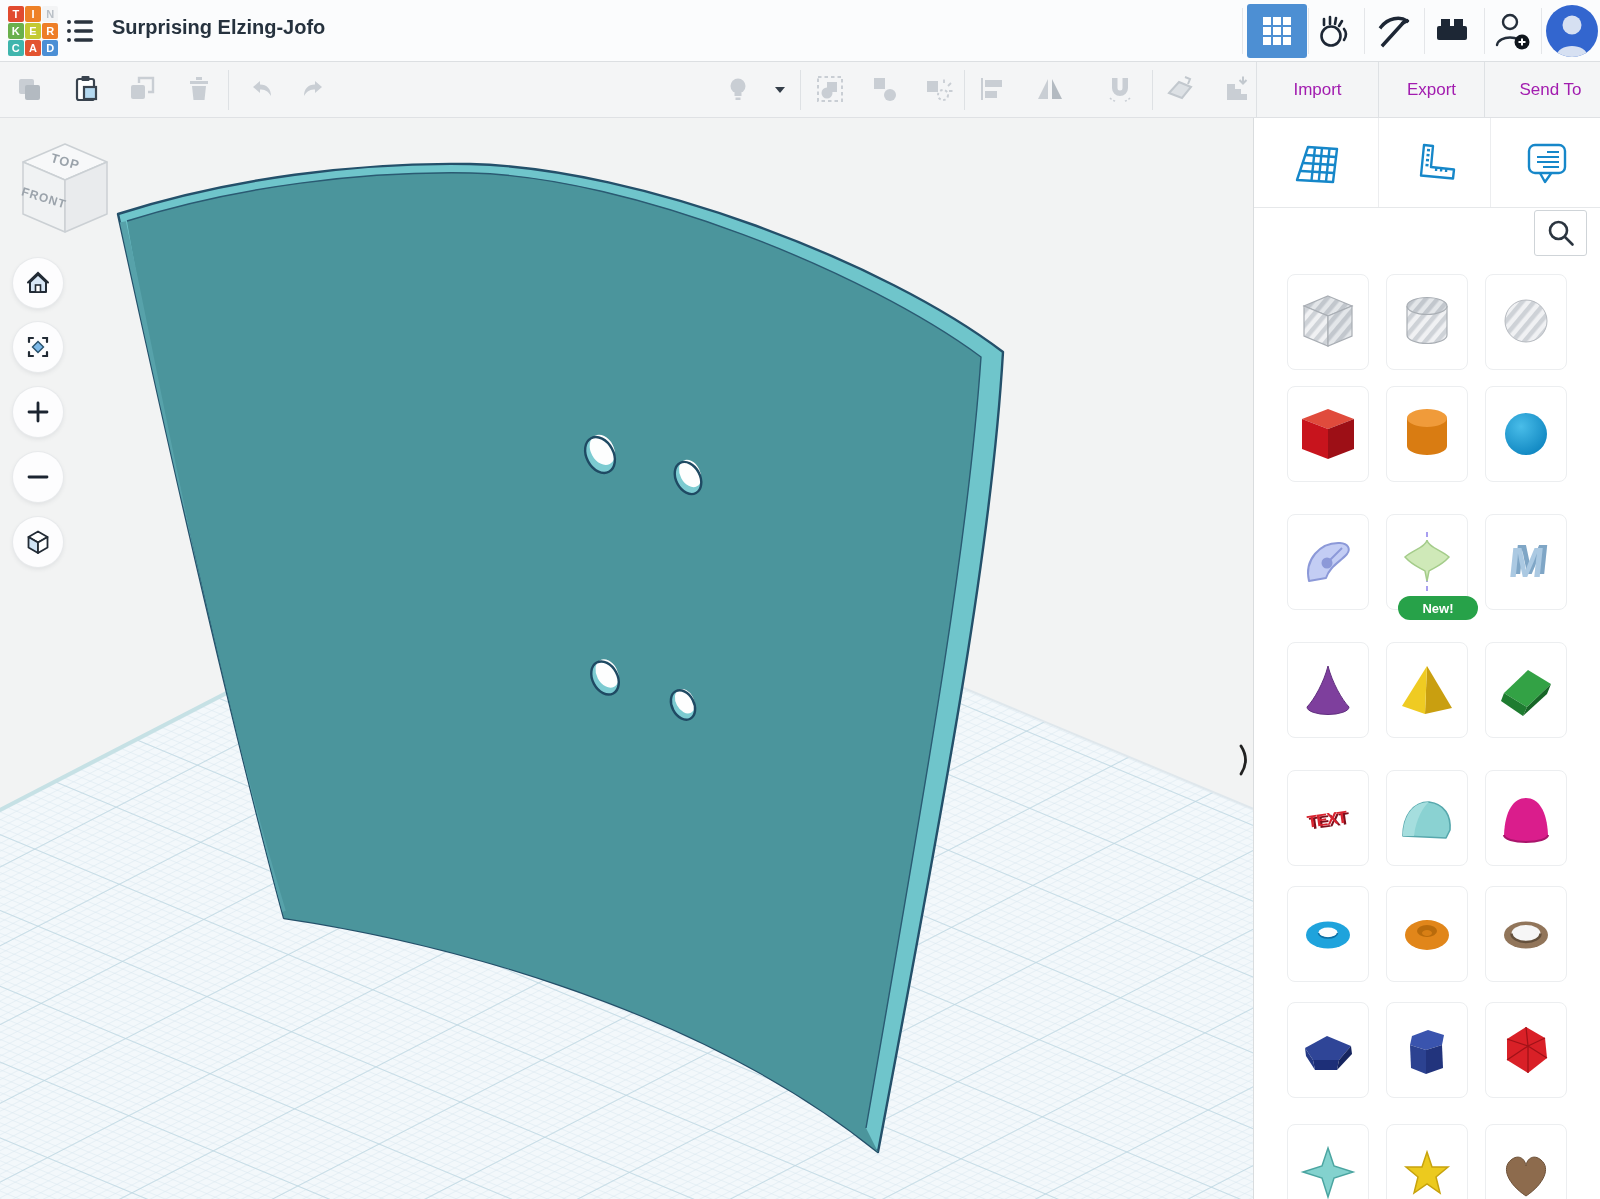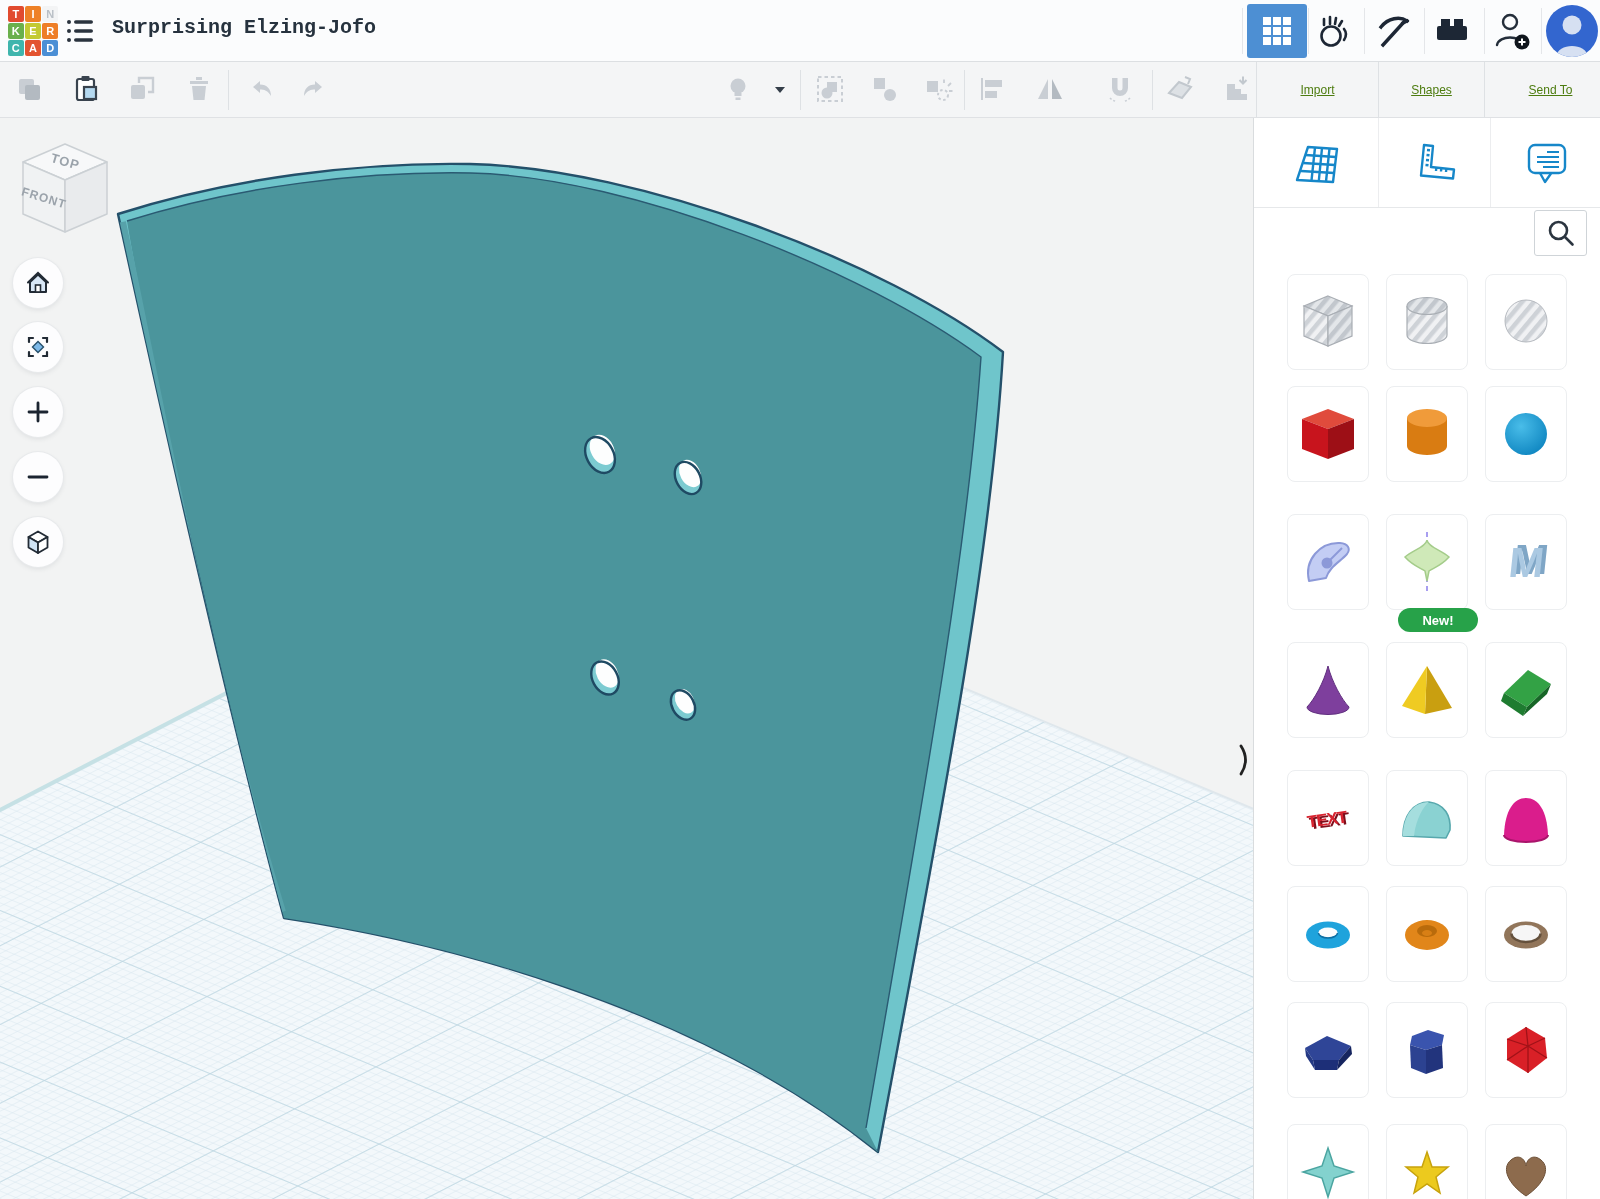--- a/index.html
+++ b/index.html
@@ -3,45 +3,45 @@
 <meta charset="utf-8">
 <style>
   html,body{margin:0;padding:0;background:#e9eaeb;}
   *{box-sizing:border-box;font-family:"Liberation Sans",sans-serif;}
   .app{position:relative;width:1600px;height:1199px;background:#f2f3f3;overflow:hidden;}
   
   .topbar{position:absolute;left:0;top:0;width:1600px;height:62px;background:#fbfcfd;border-bottom:1px solid #dcdfe2;z-index:40;}
   .logo{position:absolute;left:8px;top:6px;width:50px;height:50px;display:grid;grid-template-columns:repeat(3,1fr);grid-template-rows:repeat(3,1fr);gap:1.5px;}
   .logo span{display:flex;align-items:center;justify-content:center;font-size:11px;font-weight:bold;color:#fff;border-radius:2px;}
   .menu-btn{position:absolute;left:66px;top:17px;width:30px;height:28px;cursor:pointer;}
-  .doc-title{position:absolute;left:112px;top:0;height:55px;display:flex;align-items:center;font-size:20px;font-weight:600;color:#26323e;font-family:Liberation Mono, monospace;}
+  .doc-title{position:absolute;left:112px;top:0;height:55px;display:flex;align-items:center;font-size:20px;font-weight:600;color:#26323e;}
   .hdr-sep{position:absolute;top:8px;width:1px;height:46px;background:#e4e6e9;}
   .hdr-ic{position:absolute;top:8px;width:46px;height:46px;display:flex;align-items:center;justify-content:center;cursor:pointer;}
   .grid-btn{position:absolute;left:1247px;top:4px;width:60px;height:54px;background:#4d8fd3;border-radius:3px;display:flex;align-items:center;justify-content:center;cursor:pointer;}
   
   .toolbar{position:absolute;left:0;top:62px;width:1600px;height:56px;background:#f4f5f6;border-bottom:1px solid #dfe1e4;z-index:40;}
   .tb-btn{position:absolute;top:12px;width:30px;height:30px;cursor:pointer;}
   .tb-sep{position:absolute;top:8px;width:1px;height:40px;background:#dee1e4;}
   .tb-caret{position:absolute;top:24px;width:12px;height:8px;cursor:pointer;}
-  .tb-action{position:absolute;top:0;height:56px;display:flex;align-items:center;justify-content:center;font-size:12px;color:#4d7c0f;border-left:1px solid #dee1e4;cursor:pointer;text-decoration:underline;}
+  .tb-action{position:absolute;top:0;height:56px;display:flex;align-items:center;justify-content:center;font-size:17px;color:#a21caf;border-left:1px solid #dee1e4;cursor:pointer;}
   
   .scene{position:absolute;left:0;top:118px;z-index:1;}
   .viewcube{position:absolute;left:12px;top:136px;z-index:10;cursor:pointer;}
   .nav-btn{position:absolute;left:13px;width:50px;height:50px;background:#fdfdfe;border-radius:50%;box-shadow:0 0 0 1px #e8eaec,0 2px 5px rgba(40,50,60,.10);display:flex;align-items:center;justify-content:center;cursor:pointer;z-index:10;}
   .panel-collapse{position:absolute;left:1238px;top:741px;width:20px;height:38px;z-index:30;display:flex;align-items:center;cursor:pointer;}
   
   .panel{position:absolute;left:1253px;top:118px;width:347px;height:1081px;background:#ffffff;border-left:1px solid #d9dcde;overflow:hidden;z-index:20;}
   .widget-cell{position:absolute;top:0;height:89px;display:flex;align-items:center;justify-content:center;cursor:pointer;}
   .widget-cell.b{border-right:1px solid #ecedef;}
   .panel-hdiv{position:absolute;left:0;top:89px;width:347px;height:1px;background:#e6e8ea;}
   .cat-select{position:absolute;left:35px;top:92px;width:235px;height:46px;border:1px solid #cfd4d8;border-radius:3px;background:#fff;display:flex;align-items:center;padding:0 12px;font-size:17px;color:#3d4956;cursor:pointer;}
   .cat-select .grow{flex:1;}
   .search-btn{position:absolute;left:280px;top:92px;width:53px;height:46px;border:1px solid #cfd4d8;border-radius:3px;background:#fff;display:flex;align-items:center;justify-content:center;cursor:pointer;}
   .tile{position:absolute;width:82px;height:96px;border:1px solid #eceef0;border-radius:8px;background:#fff;display:flex;align-items:flex-start;justify-content:center;padding-top:15px;cursor:pointer;}
-  .badge-new{position:absolute;left:144px;top:490px;width:80px;height:24px;background:#27a249;border-radius:12px;color:#fff;font-size:13px;font-weight:bold;display:flex;align-items:center;justify-content:center;z-index:5;}
+  .badge-new{position:absolute;left:144px;top:478px;width:80px;height:24px;background:#27a249;border-radius:12px;color:#fff;font-size:13px;font-weight:bold;display:flex;align-items:center;justify-content:center;z-index:5;}
 </style>
 </head>
 <body>
 
 <div class="app">
 
   <svg width="0" height="0" style="position:absolute">
     <defs>
       <pattern id="st" width="9" height="9" patternUnits="userSpaceOnUse" patternTransform="rotate(40)">
         <rect width="9" height="9" fill="#f0f1f3"></rect>
@@ -286,21 +286,21 @@
     <svg class="tb-btn" style="left:1165px" viewBox="0 0 30 30">
       <polygon points="4,19 14,8 26,13 17,24" fill="#dde1e5" stroke="#c2c8ce" stroke-width="2"></polygon>
       <path d="M20,3 l5,2 -2,5" fill="none" stroke="#c2c8ce" stroke-width="2"></path>
     </svg>
     <svg class="tb-btn" style="left:1222px" viewBox="0 0 30 30">
       <path d="M21,2.5 v7 m-3.5,-3.5 l3.5,3.5 3.5,-3.5" stroke="#c2c8ce" stroke-width="2" fill="none"></path>
       <path d="M5,26 h20 v-6 h-6 v-5 h-6 v-5 h-8 Z" fill="#c9ced4"></path>
     </svg>
 
     <div class="tb-action" style="left:1256px;width:122px">Import</div>
-    <div class="tb-action" style="left:1378px;width:106px">Shapes</div>
+    <div class="tb-action" style="left:1378px;width:106px">Export</div>
     <div class="tb-action" style="left:1484px;width:132px">Send To</div>
   </div>
 
   <svg class="viewcube" width="106" height="112" viewBox="0 0 106 112">
     <g stroke="#cbd0d4" stroke-width="1.5" stroke-linejoin="round">
       <polygon points="53,8 95,26 53,44 11,26" fill="#f7f8f9"></polygon>
       <polygon points="11,26 53,44 53,96 11,78" fill="#f0f2f3"></polygon>
       <polygon points="53,44 95,26 95,78 53,96" fill="#e9ebed"></polygon>
     </g>
     <text x="53" y="30" text-anchor="middle" font-size="13" font-weight="bold" fill="#9ba3ab" letter-spacing="1" transform="rotate(16 53 27)">TOP</text>

